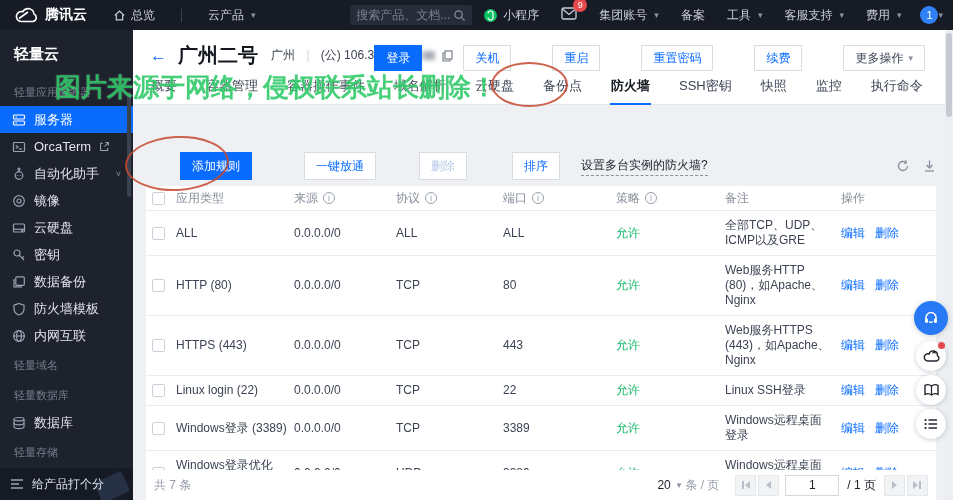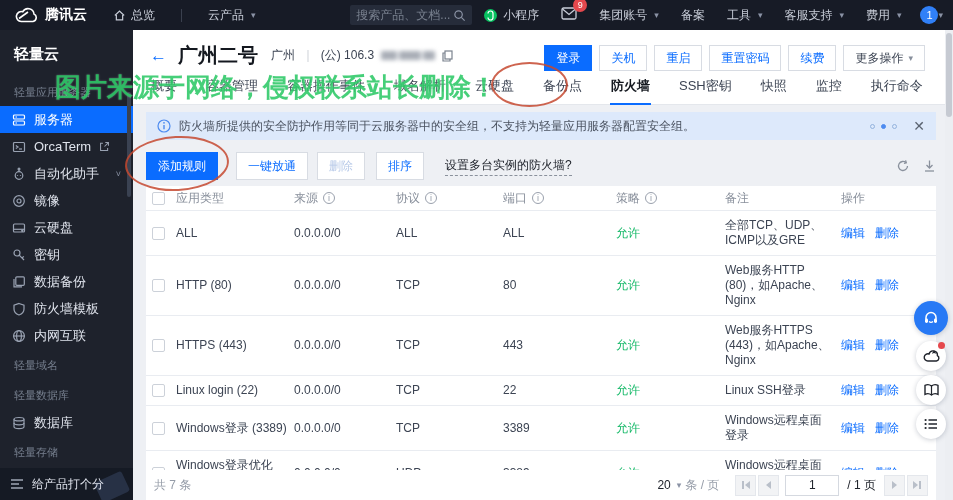--- a/index.html
+++ b/index.html
@@ -57,21 +57,21 @@
                  border-bottom:1px solid #e4e7ec; }
   .title-row { position:absolute; top:12px; left:17px; display:flex; align-items:center; }
   .back { color:#0a6cff; font-size:17px; cursor:pointer; line-height:1; }
   .inst-title { font-size:20px; font-weight:bold; color:#14181f; margin-left:11px; }
   .inst-meta { display:flex; align-items:center; gap:7px; margin-left:13px; color:#3c4453; font-size:12px; }
   .meta-sep { color:#c3c8d0; }
   .redacted { display:inline-flex; gap:2px; filter:blur(2px); }
   .redacted i { display:inline-block; height:9px; background:#a8adb6; border-radius:1px; }
   .header-actions { position:absolute; right:20px; top:15px; display:flex; gap:7px; }
   .btn { height:26px; padding:12px 11px; font-size:12px; display:inline-flex; align-items:center; justify-content:center;
-         background:#fff; border:1px solid #d8dce3; color:#0a6cff; cursor:pointer; white-space:nowrap; }
+         background:#fff; border:1px solid #d8dce3; color:#0a6cff; cursor:pointer; white-space:nowrap;margin-left:34px; }
   .btn.primary { background:#0a6cff; border-color:#0a6cff; color:#fff; }
   .btn.neutral { color:#3c4453; }
   .btn .caret { margin-left:5px; color:#878f9c; }
   .tabs { position:absolute; left:17px; bottom:-1px; display:flex; gap:27px; }
   .tab { font-size:13px; color:#3c4453; padding:0 1px 8px; cursor:pointer; white-space:nowrap; border-bottom:2px solid transparent; }
   .tab.active { font-weight:bold; color:#14181f; border-bottom-color:#0a6cff; }
 
   .banner { position:absolute; top:82px; left:13px; width:790px; height:28px; background:#dde9fb;
             display:flex; align-items:center; padding:0 11px; color:#4a5260; font-size:12px; }
   .banner .txt { margin-left:8px; flex:1; white-space:nowrap; overflow:hidden; }
@@ -396,36 +396,20 @@
         <div class="tab">云硬盘</div>
         <div class="tab">备份点</div>
         <div class="tab active">防火墙</div>
         <div class="tab">SSH密钥</div>
         <div class="tab">快照</div>
         <div class="tab">监控</div>
         <div class="tab">执行命令</div>
       </div>
   </div>
 
-  <div class="banner">
-    <span class="icn">
-      <svg width="14" height="14" viewBox="0 0 14 14">
-          <circle cx="7" cy="7" r="6" fill="none" stroke="#4d8bf0" stroke-width="1.2"></circle>
-          <line x1="7" y1="6" x2="7" y2="10.2" stroke="#4d8bf0" stroke-width="1.4"></line>
-          <circle cx="7" cy="3.8" r="0.9" fill="#4d8bf0"></circle>
-        </svg>
-    </span>
-    <span class="txt">防火墙所提供的安全防护作用等同于云服务器中的安全组，不支持为轻量应用服务器配置安全组。</span>
-    <span class="dots">
-      <span class="dot"></span>
-      <span class="dot on"></span>
-      <span class="dot"></span>
-    </span>
-    <span class="close">✕</span>
-  </div>
 
   <div class="toolbar">
     <button class="btn primary tb-add">添加规则</button>
     <button class="btn tb-open">一键放通</button>
     <button class="btn tb-del">删除</button>
     <button class="btn tb-sort">排序</button>
     <span class="tb-link">设置多台实例的防火墙?</span>
     <span class="tool-icons">
       <span class="icn">
         <svg width="14" height="14" viewBox="0 0 14 14">

